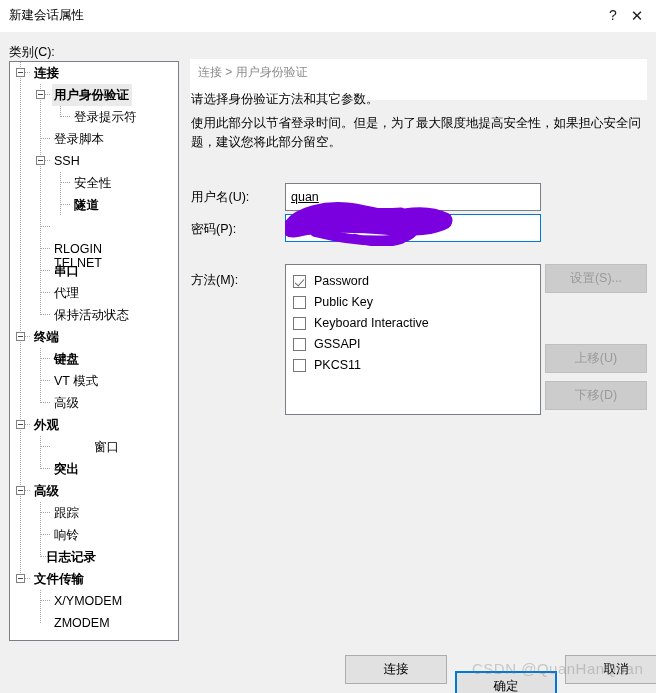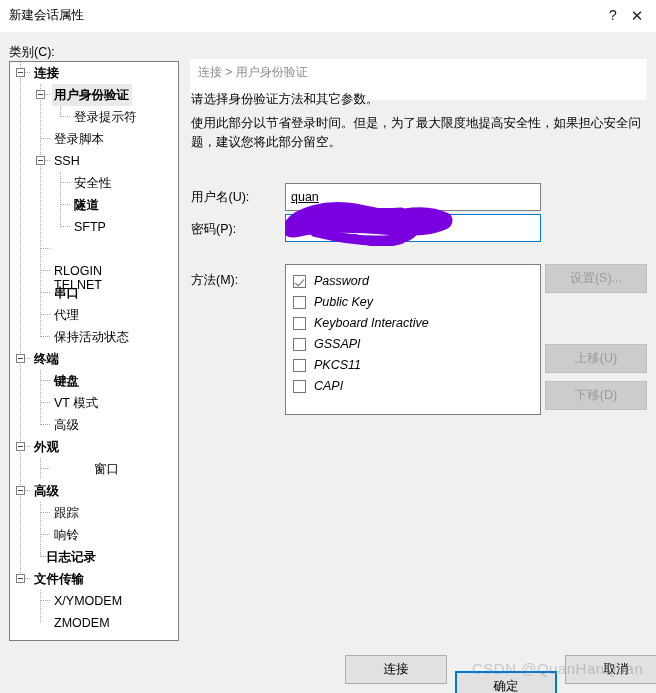--- a/index.html
+++ b/index.html
@@ -192,21 +192,20 @@
   
   #method-list {
     position: absolute;
     left: 285px; top: 264px;
     width: 256px; height: 151px;
     background: #ffffff;
     border: 1px solid #7a7f87;
     box-sizing: border-box;
     padding: 6px 0 0 7px;
     overflow: hidden;
-    font-style: italic;
   }
   .method-item {
     position: relative;
     height: 21px;
     line-height: 21px;
     white-space: nowrap;
     font-size: 12.5px;
     color: #000;
   }
   .cbox {
@@ -343,27 +342,20 @@
     <div class="tree-row">
       <div class="vline" style="left: 10px;"></div>
       <div class="vline" style="left: 30px;"></div>
       <div class="vline" style="left: 50px;"></div>
       <div class="hline" style="left: 51px; width: 10px;"></div>
       <span class="tree-label bold" style="left: 62px;">隧道</span>
     </div>
     <div class="tree-row">
       <div class="vline" style="left: 10px;"></div>
       <div class="vline" style="left: 30px;"></div>
-      <div class="vline half" style="left: 50px;"></div>
-      <div class="hline" style="left: 51px; width: 10px;"></div>
-      <span class="tree-label" style="left: 62px;">SFTP</span>
-    </div>
-    <div class="tree-row">
-      <div class="vline" style="left: 10px;"></div>
-      <div class="vline" style="left: 30px;"></div>
       <div class="hline" style="left: 31px; width: 10px;"></div>
       <span class="tree-label" style="left: 42px; margin-top: 36px;">TELNET</span>
     </div>
     <div class="tree-row">
       <div class="vline" style="left: 10px;"></div>
       <div class="vline" style="left: 30px;"></div>
       <div class="hline" style="left: 31px; width: 10px;"></div>
       <span class="tree-label" style="left: 42px;">RLOGIN</span>
     </div>
     <div class="tree-row">
@@ -412,20 +404,26 @@
       <div class="vline" style="left: 10px;"></div>
       <div class="hline" style="left: 11px; width: 10px;"></div>
       <div class="expander" style="left: 6px;"></div>
       <span class="tree-label bold" style="left: 22px;">外观</span>
     </div>
     <div class="tree-row">
       <div class="vline" style="left: 10px;"></div>
       <div class="vline" style="left: 30px;"></div>
       <div class="hline" style="left: 31px; width: 10px;"></div>
       <span class="tree-label" style="left: 42px; margin-left: 40px;">窗口</span>
+    </div>
+    <div class="tree-row">
+      <div class="vline" style="left: 10px;"></div>
+      <div class="vline half" style="left: 30px;"></div>
+      <div class="hline" style="left: 31px; width: 10px;"></div>
+      <span class="tree-label bold" style="left: 42px;">突出</span>
     </div>
     <div class="tree-row">
       <div class="vline" style="left: 10px;"></div>
       <div class="hline" style="left: 11px; width: 10px;"></div>
       <div class="expander" style="left: 6px;"></div>
       <span class="tree-label bold" style="left: 22px;">高级</span>
     </div>
     <div class="tree-row">
       <div class="vline" style="left: 10px;"></div>
       <div class="vline" style="left: 30px;"></div>
@@ -500,24 +498,20 @@
       <span class="method-text">Keyboard Interactive</span>
     </div>
     <div class="method-item">
       <span class="cbox"></span>
       <span class="method-text">GSSAPI</span>
     </div>
     <div class="method-item">
       <span class="cbox"></span>
       <span class="method-text">PKCS11</span>
     </div>
-    <div class="method-item">
-      <span class="cbox"></span>
-      <span class="method-text">CAPI</span>
-    </div>
   </div>
 
 <button class="side-btn" id="settings-btn">设置(S)...</button>
 <button class="side-btn" id="moveup-btn">上移(U)</button>
 <button class="side-btn" id="movedown-btn">下移(D)</button>
 
 <button class="bottom-btn" id="connect-btn">连接</button>
 <button class="bottom-btn" id="ok-btn">确定</button>
 <button class="bottom-btn" id="cancel-btn">取消</button>
 

